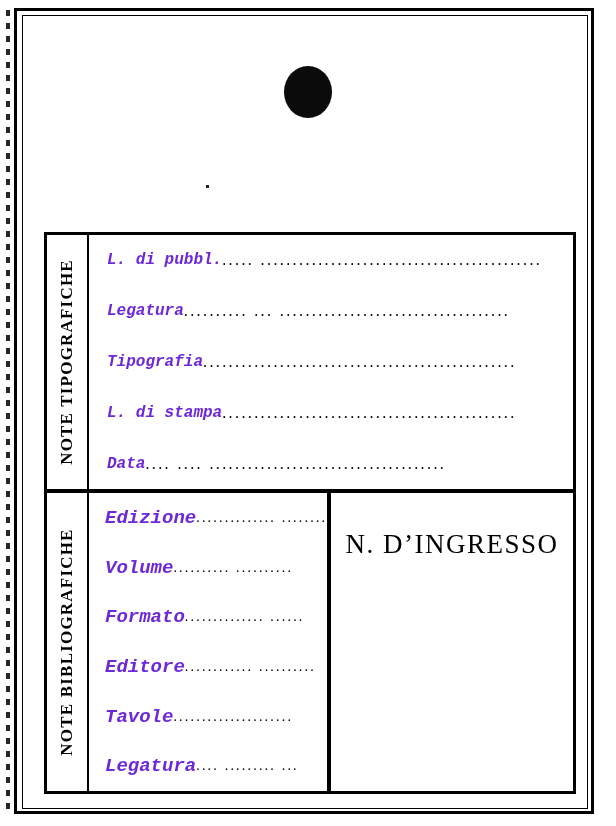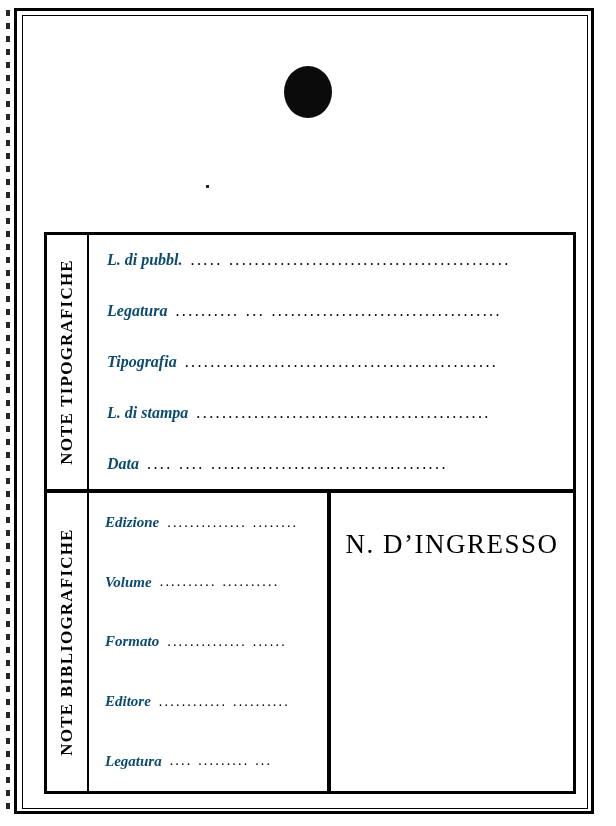--- a/index.html
+++ b/index.html
@@ -130,27 +130,27 @@
   }
 
   .frow {
     flex: 1 1 0;
     display: flex;
     align-items: center;
     padding-left: 18px;
     box-sizing: border-box;
   }
   .flabel {
-    font-family: Liberation Serif, serif;
+    font-family: Liberation Mono, monospace;
     font-style: italic;
     font-weight: bold;
     font-size: 16px;
-    color: #0c4a6e;
-    white-space: nowrap;
-    margin-right: 8px;
+    color: #6d28d9;
+    white-space: nowrap;
+    margin-right: 0;
   }
   .fdots {
     flex: 1 1 auto;
     overflow: hidden;
     white-space: nowrap;
     font-size: 16px;
     letter-spacing: 2.4px;
     color: #000;
     font-family: "Liberation Serif", serif;
     line-height: 1;
@@ -159,21 +159,21 @@
 
   
   .bib-left {
     width: 238px;
     flex: 0 0 238px;
     border-right: 4px solid #000;
     display: flex;
     flex-direction: column;
   }
   .bib-left .frow { padding-left: 16px; }
-  .bib-left .flabel { font-size: 15px; }
+  .bib-left .flabel { font-size: 19px; }
   .bib-left .fdots { letter-spacing: 2.2px; font-size: 14px; }
 
   .ingress {
     flex: 1 1 auto;
     position: relative;
   }
   .ingress-title {
     position: absolute;
     top: 36px;
     left: 0;
@@ -254,20 +254,24 @@
         <div class="frow">
           <span class="flabel">Formato</span>
           <span class="fdots">..............  ......</span>
         </div>
 
         <div class="frow">
           <span class="flabel">Editore</span>
           <span class="fdots">............  ..........</span>
         </div>
 
+        <div class="frow">
+          <span class="flabel">Tavole</span>
+          <span class="fdots">.....................   </span>
+        </div>
 
         <div class="frow">
           <span class="flabel">Legatura</span>
           <span class="fdots">....  .........  ...</span>
         </div>
 
       </div>
 
       <div class="ingress">
         <div class="ingress-title">N.  D’INGRESSO</div>

